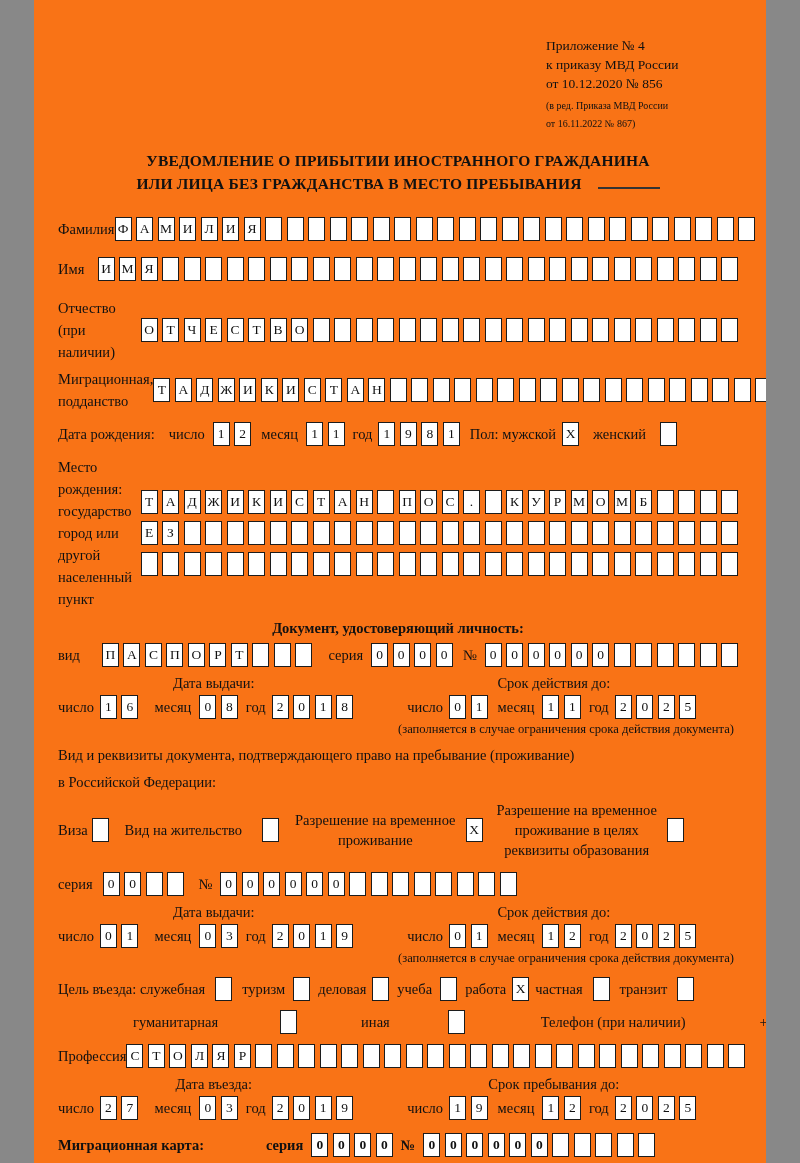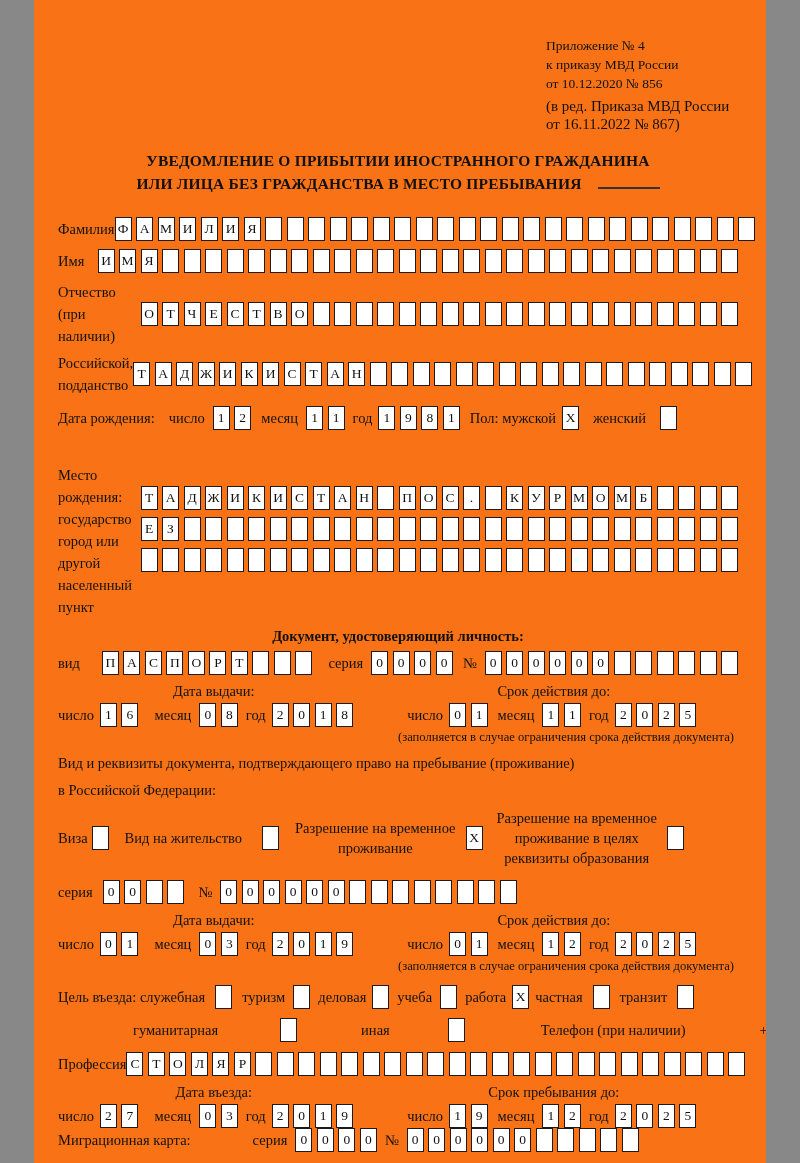--- a/index.html
+++ b/index.html
@@ -2,26 +2,26 @@
 <html><head>
 <meta charset="utf-8">
 <style>
   html,body{margin:0;padding:0;background:#888;}
   .page{
     width:732px;height:1163px;background:#f97316;margin:0 auto;position:relative;
     box-sizing:border-box;padding:36px 28px 0 24px;overflow:hidden;
     font-family:"Liberation Serif","DejaVu Serif",serif;color:#111;
   }
   .hdr-block{margin-left:auto;width:192px;font-size:13.5px;line-height:19px;}
-  .hdr-sub{margin-top:4px;font-size:15px;line-height:18px;}
+  .hdr-sub{margin-top:4px;font-size:10px;line-height:18px;}
   .forma{font-weight:bold;font-size:15px;text-align:right;padding-right:32px;margin-top:16px;letter-spacing:.5px;}
   .title{font-weight:bold;font-size:15.5px;text-align:center;line-height:23px;margin-top:16px;letter-spacing:.2px;}
   .blank-line{display:inline-block;width:62px;border-bottom:2px solid #333;height:14px;margin-left:16px;}
   .section-heading{font-weight:bold;font-size:14.6px;margin-top:20px;letter-spacing:.2px;}
-  .row{display:flex;align-items:center;margin-top:8px;}
+  .row{display:flex;align-items:center;margin-top:16px;}
   .row.top{align-items:center;}
   .lbl{font-size:14.5px;white-space:nowrap;}
   .lbl-col{font-size:14.5px;line-height:22px;}
   .cells{display:flex;gap:4.5px;flex-wrap:nowrap;}
   .cell{
     box-sizing:border-box;width:17px;height:24px;border:1.6px solid #1c1c1c;
     display:flex;align-items:center;justify-content:center;
     font-size:13.5px;line-height:1;background:#fff;flex:0 0 auto;
   }
   .vgap{display:flex;flex-direction:column;gap:7px;}
@@ -165,21 +165,21 @@
         <span class="cell"></span>
         <span class="cell"></span>
         <span class="cell"></span>
         <span class="cell"></span>
         <span class="cell"></span>
       </div>
   </div>
 
   <div class="row top" style="margin-top:5px;">
     <div class="lbl-col" style="width:112px;">
-      <div>Российской,</div>
+      <div>Миграционная,</div>
       <div>подданство</div>
     </div>
     <div class="cells">
         <span class="cell">Т</span>
         <span class="cell">А</span>
         <span class="cell">Д</span>
         <span class="cell">Ж</span>
         <span class="cell">И</span>
         <span class="cell">К</span>
         <span class="cell">И</span>
@@ -231,21 +231,21 @@
     <span class="cells ml6">
         <span class="cell">X</span>
       </span>
     <span class="lbl ml14">женский</span>
     <span class="cells ml14">
         <span class="cell"></span>
       </span>
   </div>
 
   <div class="row top" style="margin-top:10px;">
-    <div class="lbl-col" style="width:144px;margin-top:24px;">
+    <div class="lbl-col" style="width:144px;">
       <div>Место рождения:</div>
       <div>государство</div>
       <div>город или другой</div>
       <div>населенный пункт</div>
     </div>
     <div class="vgap">
       <div class="cells">
           <span class="cell">Т</span>
           <span class="cell">А</span>
           <span class="cell">Д</span>
@@ -655,21 +655,21 @@
       <span class="lbl ml8">год</span>
       <span class="cells ml6">
           <span class="cell">2</span>
           <span class="cell">0</span>
           <span class="cell">2</span>
           <span class="cell">5</span>
         </span>
     </span>
   </div>
 
-  <div class="row" style="margin-top:0;">
+  <div class="row" style="margin-top:13px;font-weight:bold;">
     <span class="lbl">Миграционная карта:</span>
     <span class="lbl" style="margin-left:62px;">серия</span>
     <span class="cells ml8">
         <span class="cell">0</span>
         <span class="cell">0</span>
         <span class="cell">0</span>
         <span class="cell">0</span>
       </span>
     <span class="lbl ml8">№</span>
     <span class="cells ml8">

